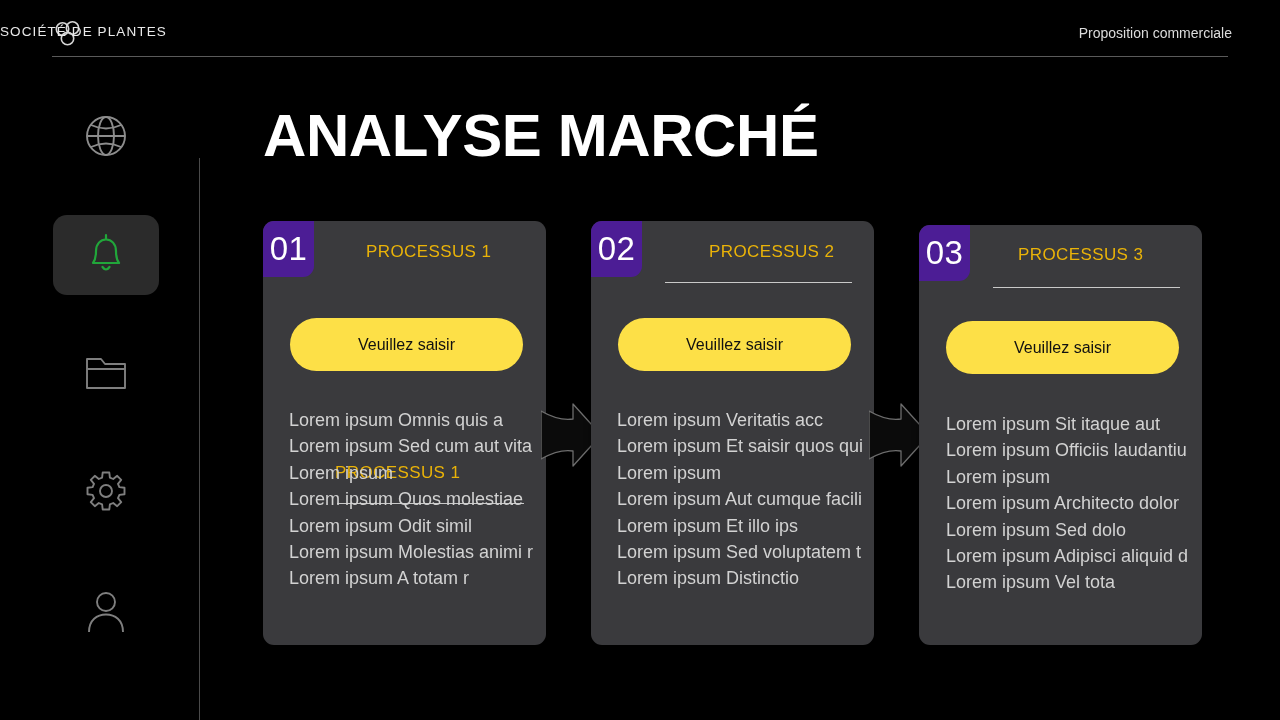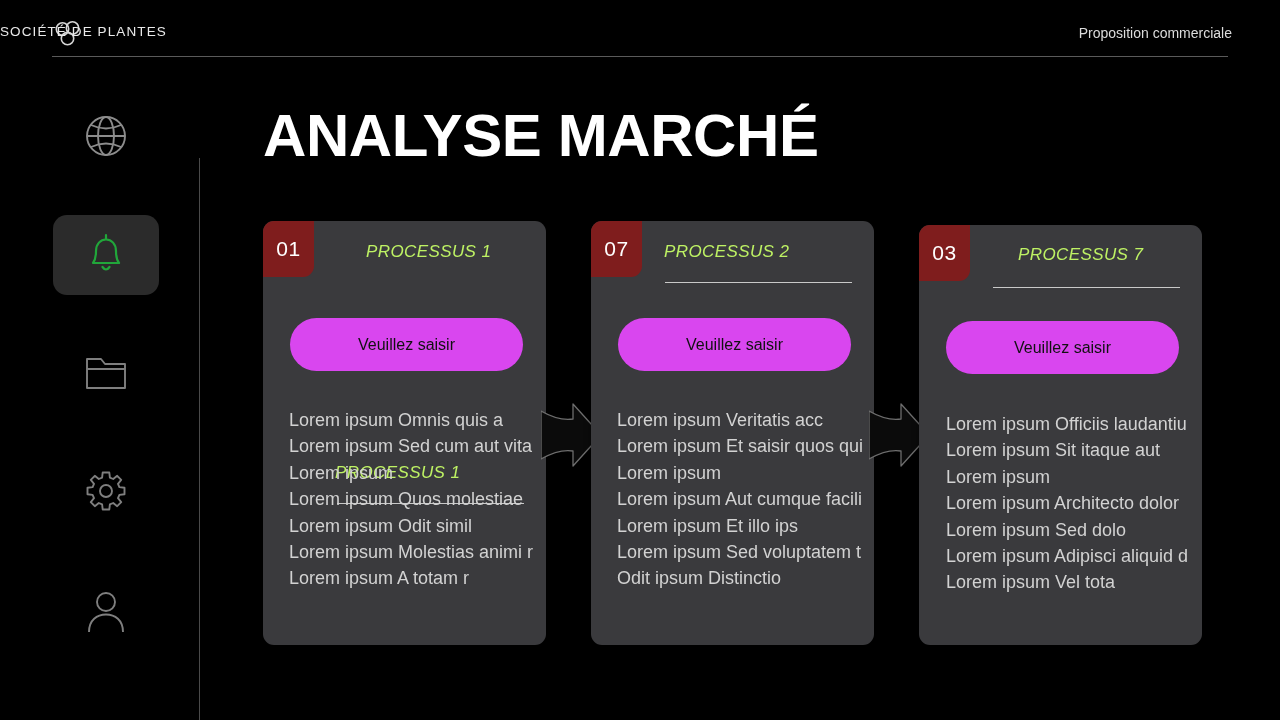--- a/index.html
+++ b/index.html
@@ -58,36 +58,36 @@
   
   .card{
     position:absolute;
     background:#3a3a3d;
     border-radius:11px;
     box-shadow:0 2px 6px rgba(0,0,0,0.5);
   }
   .card-badge{
     position:absolute; left:0; top:0;
     width:51px; height:56px;
-    background:#7f1d1d;
+    background:#4c1d95;
     border-top-left-radius:11px;
     border-bottom-right-radius:11px;
     display:flex; align-items:center; justify-content:center;
-    color:#ffffff; font-size:21px; font-weight:400; letter-spacing:0.5px;
+    color:#ffffff; font-size:33px; font-weight:400; letter-spacing:0.5px;
   }
   .card-heading{
     position:absolute; left:75px; top:16px;
-    color:#bef264; font-size:17px; font-weight:400; letter-spacing:0.4px;font-style:italic;
+    color:#eab308; font-size:17px; font-weight:400; letter-spacing:0.4px;
   }
   .card-underline{
     position:absolute; height:1px; background:#c9c9c9;
   }
   .cta-button{
     position:absolute;
-    background:#d946ef;
+    background:#fde047;
     border-radius:28px;
     border:none;
     display:flex; align-items:center; justify-content:center;
     color:#111111; font-size:16px; font-weight:400;
     font-family:"Liberation Sans", sans-serif;
     cursor:pointer;
   }
   .card-list{
     position:absolute;
     list-style:none;
@@ -202,51 +202,51 @@
     </ul>
   </div>
 
   <div class="flow-arrow" style="left:541px; top:398px; width:62px; height:74px;">
     <svg width="62" height="74" viewBox="0 0 62 74" fill="none">
       <path d="M0 13 C16 22 26 22 32 21 L32 6 L60 37 L32 68 L32 53 C26 52 16 52 0 61 Z" fill="#0b0b0b" stroke="#6d6d6d" stroke-width="1.3" stroke-linejoin="round"></path>
     </svg>
   </div>
 
   <div class="card" style="left:591px; top:221px; width:283px; height:424px;">
-    <div class="card-badge">07</div>
+    <div class="card-badge">02</div>
     <div class="card-underline" style="left:74px; top:61px; width:187px;"></div>
     <button class="cta-button" style="left:27px; top:97px; width:233px; height:53px;">Veuillez saisir</button>
     <ul class="card-list" style="left:26px; top:186px;">
       <li>Lorem ipsum Veritatis acc</li>
       <li>Lorem ipsum Et saisir quos qui</li>
       <li>Lorem ipsum</li>
       <li>Lorem ipsum Aut cumque facili</li>
       <li>Lorem ipsum Et illo ips</li>
       <li>Lorem ipsum Sed voluptatem t</li>
-      <li>Odit ipsum Distinctio</li>
+      <li>Lorem ipsum Distinctio</li>
     </ul>
   </div>
 
   <div class="flow-arrow" style="left:869px; top:398px; width:62px; height:74px;">
     <svg width="62" height="74" viewBox="0 0 62 74" fill="none">
       <path d="M0 13 C16 22 26 22 32 21 L32 6 L60 37 L32 68 L32 53 C26 52 16 52 0 61 Z" fill="#0b0b0b" stroke="#6d6d6d" stroke-width="1.3" stroke-linejoin="round"></path>
     </svg>
   </div>
 
   <div class="card" style="left:919px; top:225px; width:283px; height:420px;">
     <div class="card-badge">03</div>
     <div class="card-underline" style="left:74px; top:62px; width:187px;"></div>
     <button class="cta-button" style="left:27px; top:96px; width:233px; height:53px;">Veuillez saisir</button>
     <ul class="card-list" style="left:27px; top:186px;">
+      <li>Lorem ipsum Sit itaque aut</li>
       <li>Lorem ipsum Officiis laudantiu</li>
-      <li>Lorem ipsum Sit itaque aut</li>
       <li>Lorem ipsum</li>
       <li>Lorem ipsum Architecto dolor</li>
       <li>Lorem ipsum Sed dolo</li>
       <li>Lorem ipsum Adipisci aliquid d</li>
       <li>Lorem ipsum Vel tota</li>
     </ul>
   </div>
 
   <div class="card-heading" style="left:366px; top:242px;">PROCESSUS 1</div>
-  <div class="card-heading" style="left:664px; top:242px;">PROCESSUS 2</div>
-  <div class="card-heading" style="left:1018px; top:245px;">PROCESSUS 7</div>
+  <div class="card-heading" style="left:709px; top:242px;">PROCESSUS 2</div>
+  <div class="card-heading" style="left:1018px; top:245px;">PROCESSUS 3</div>
 </div>
 
 </body></html>

